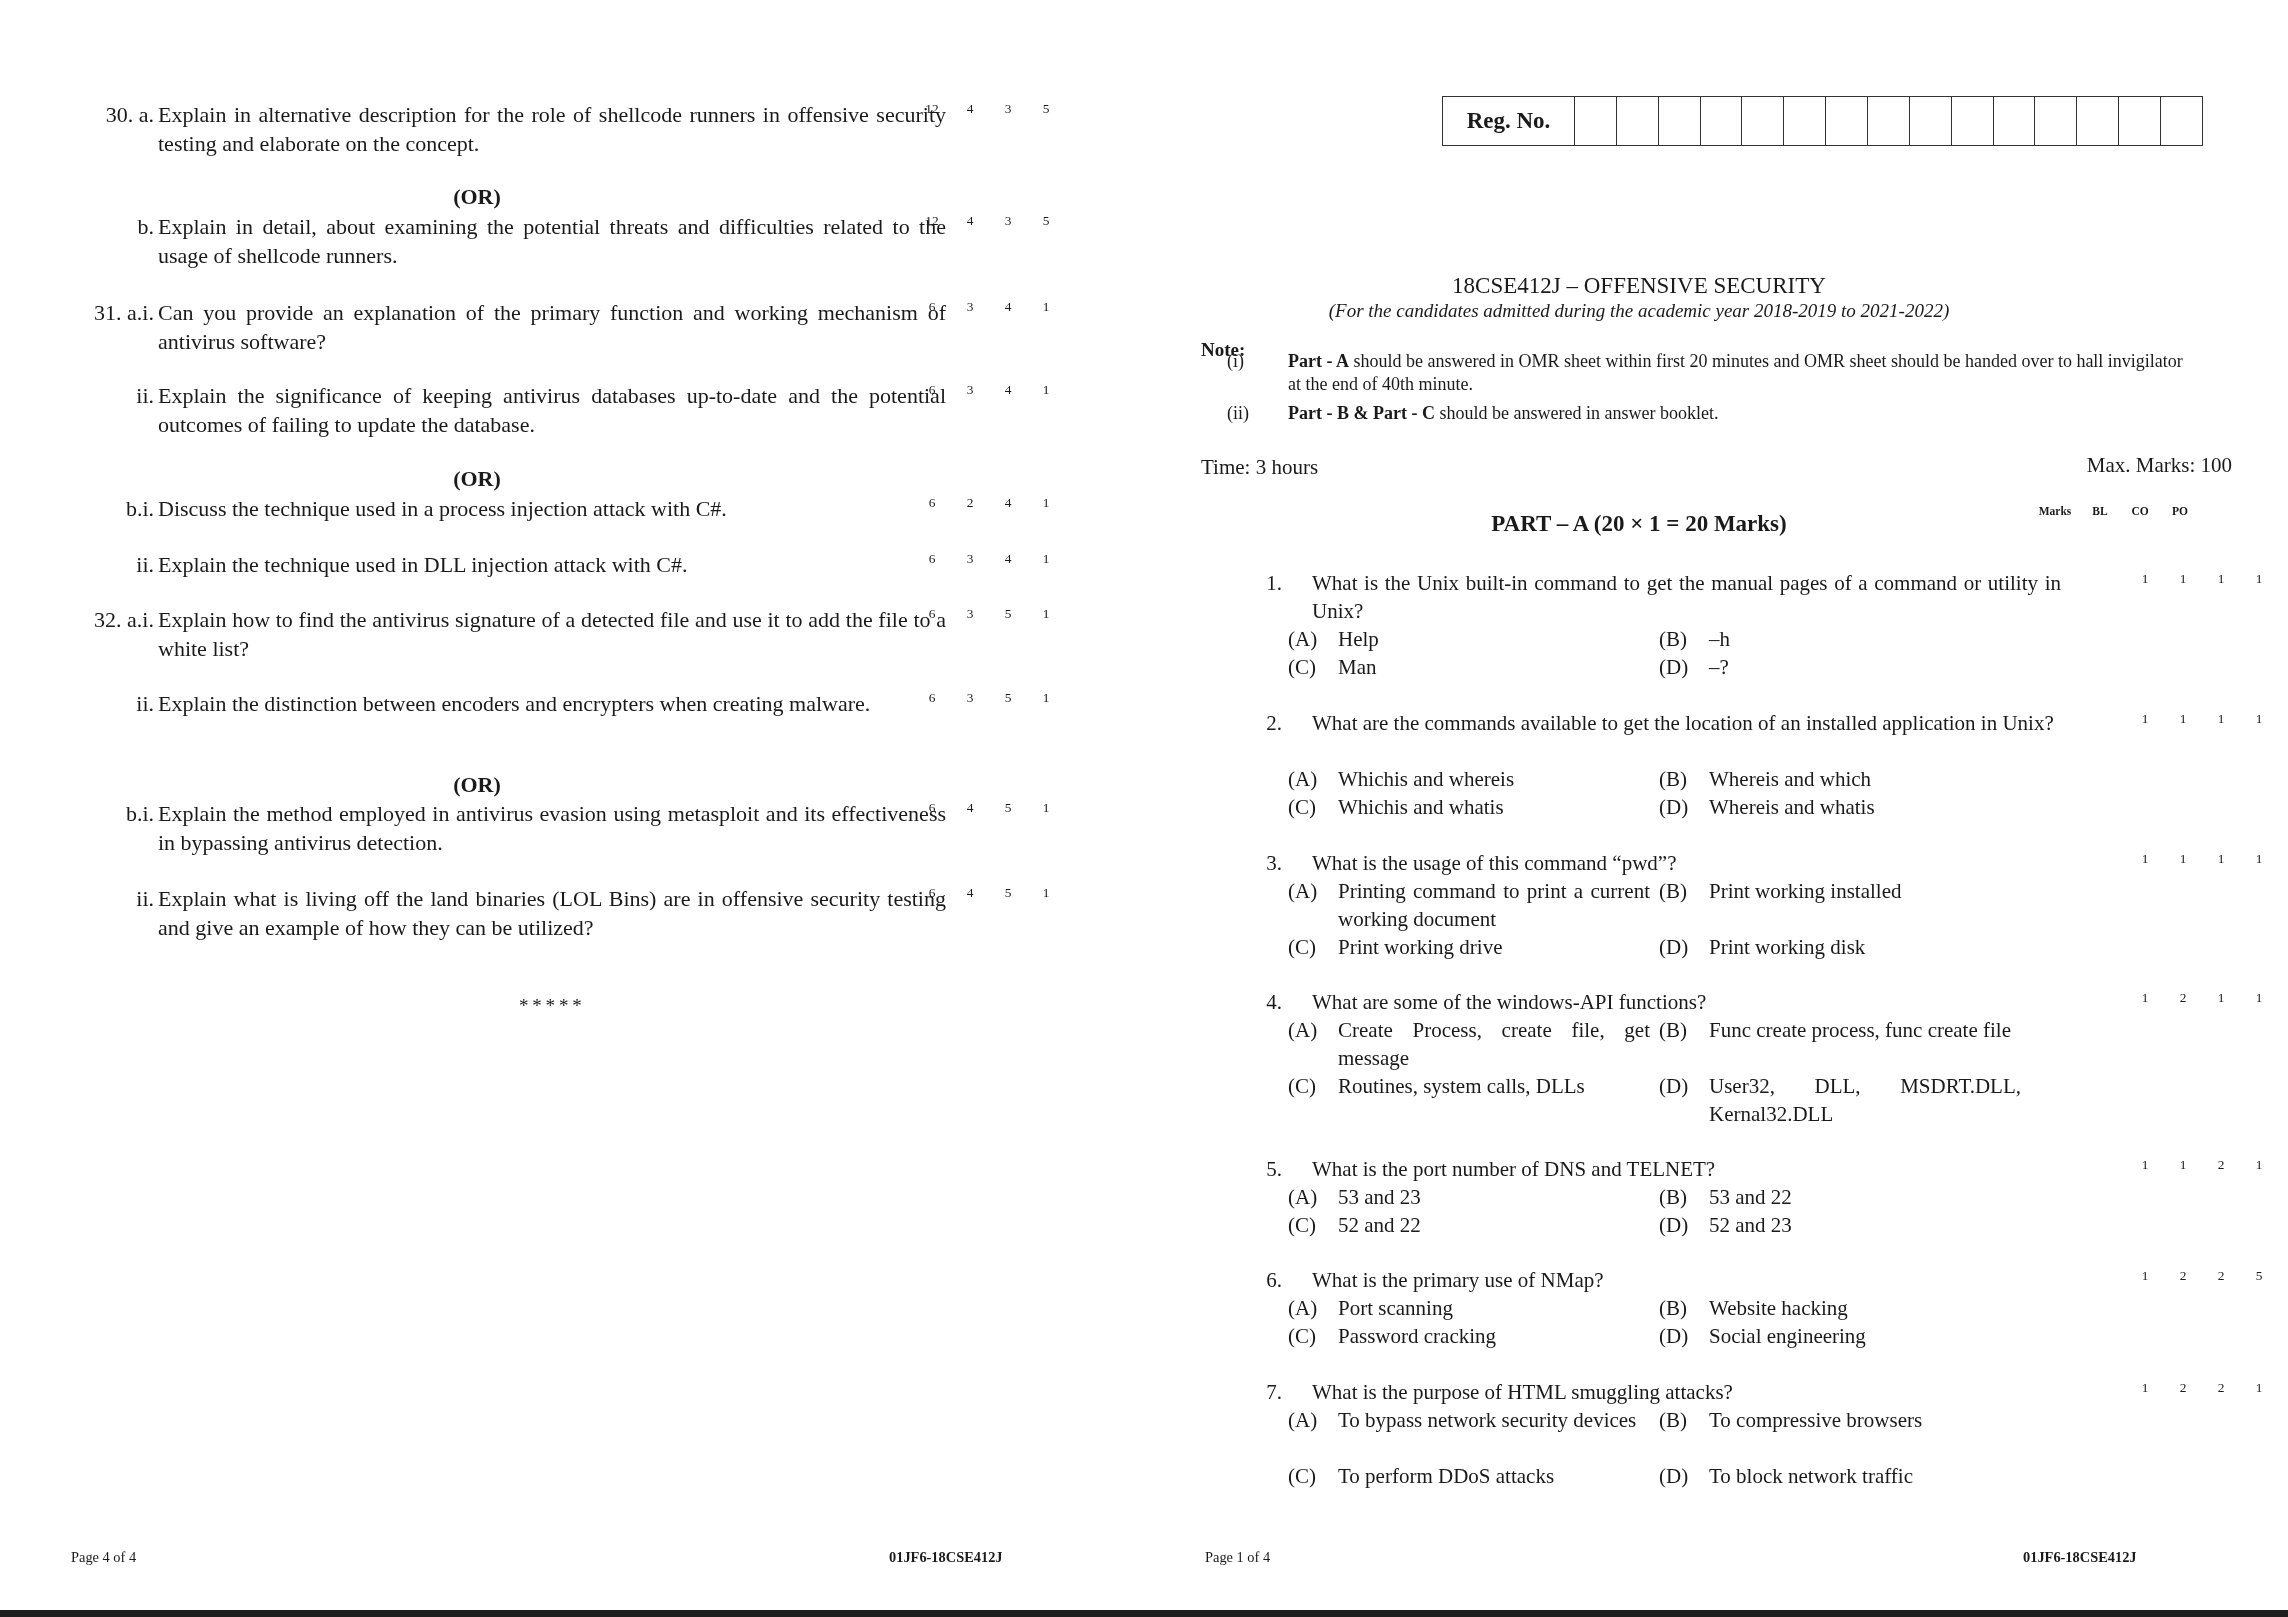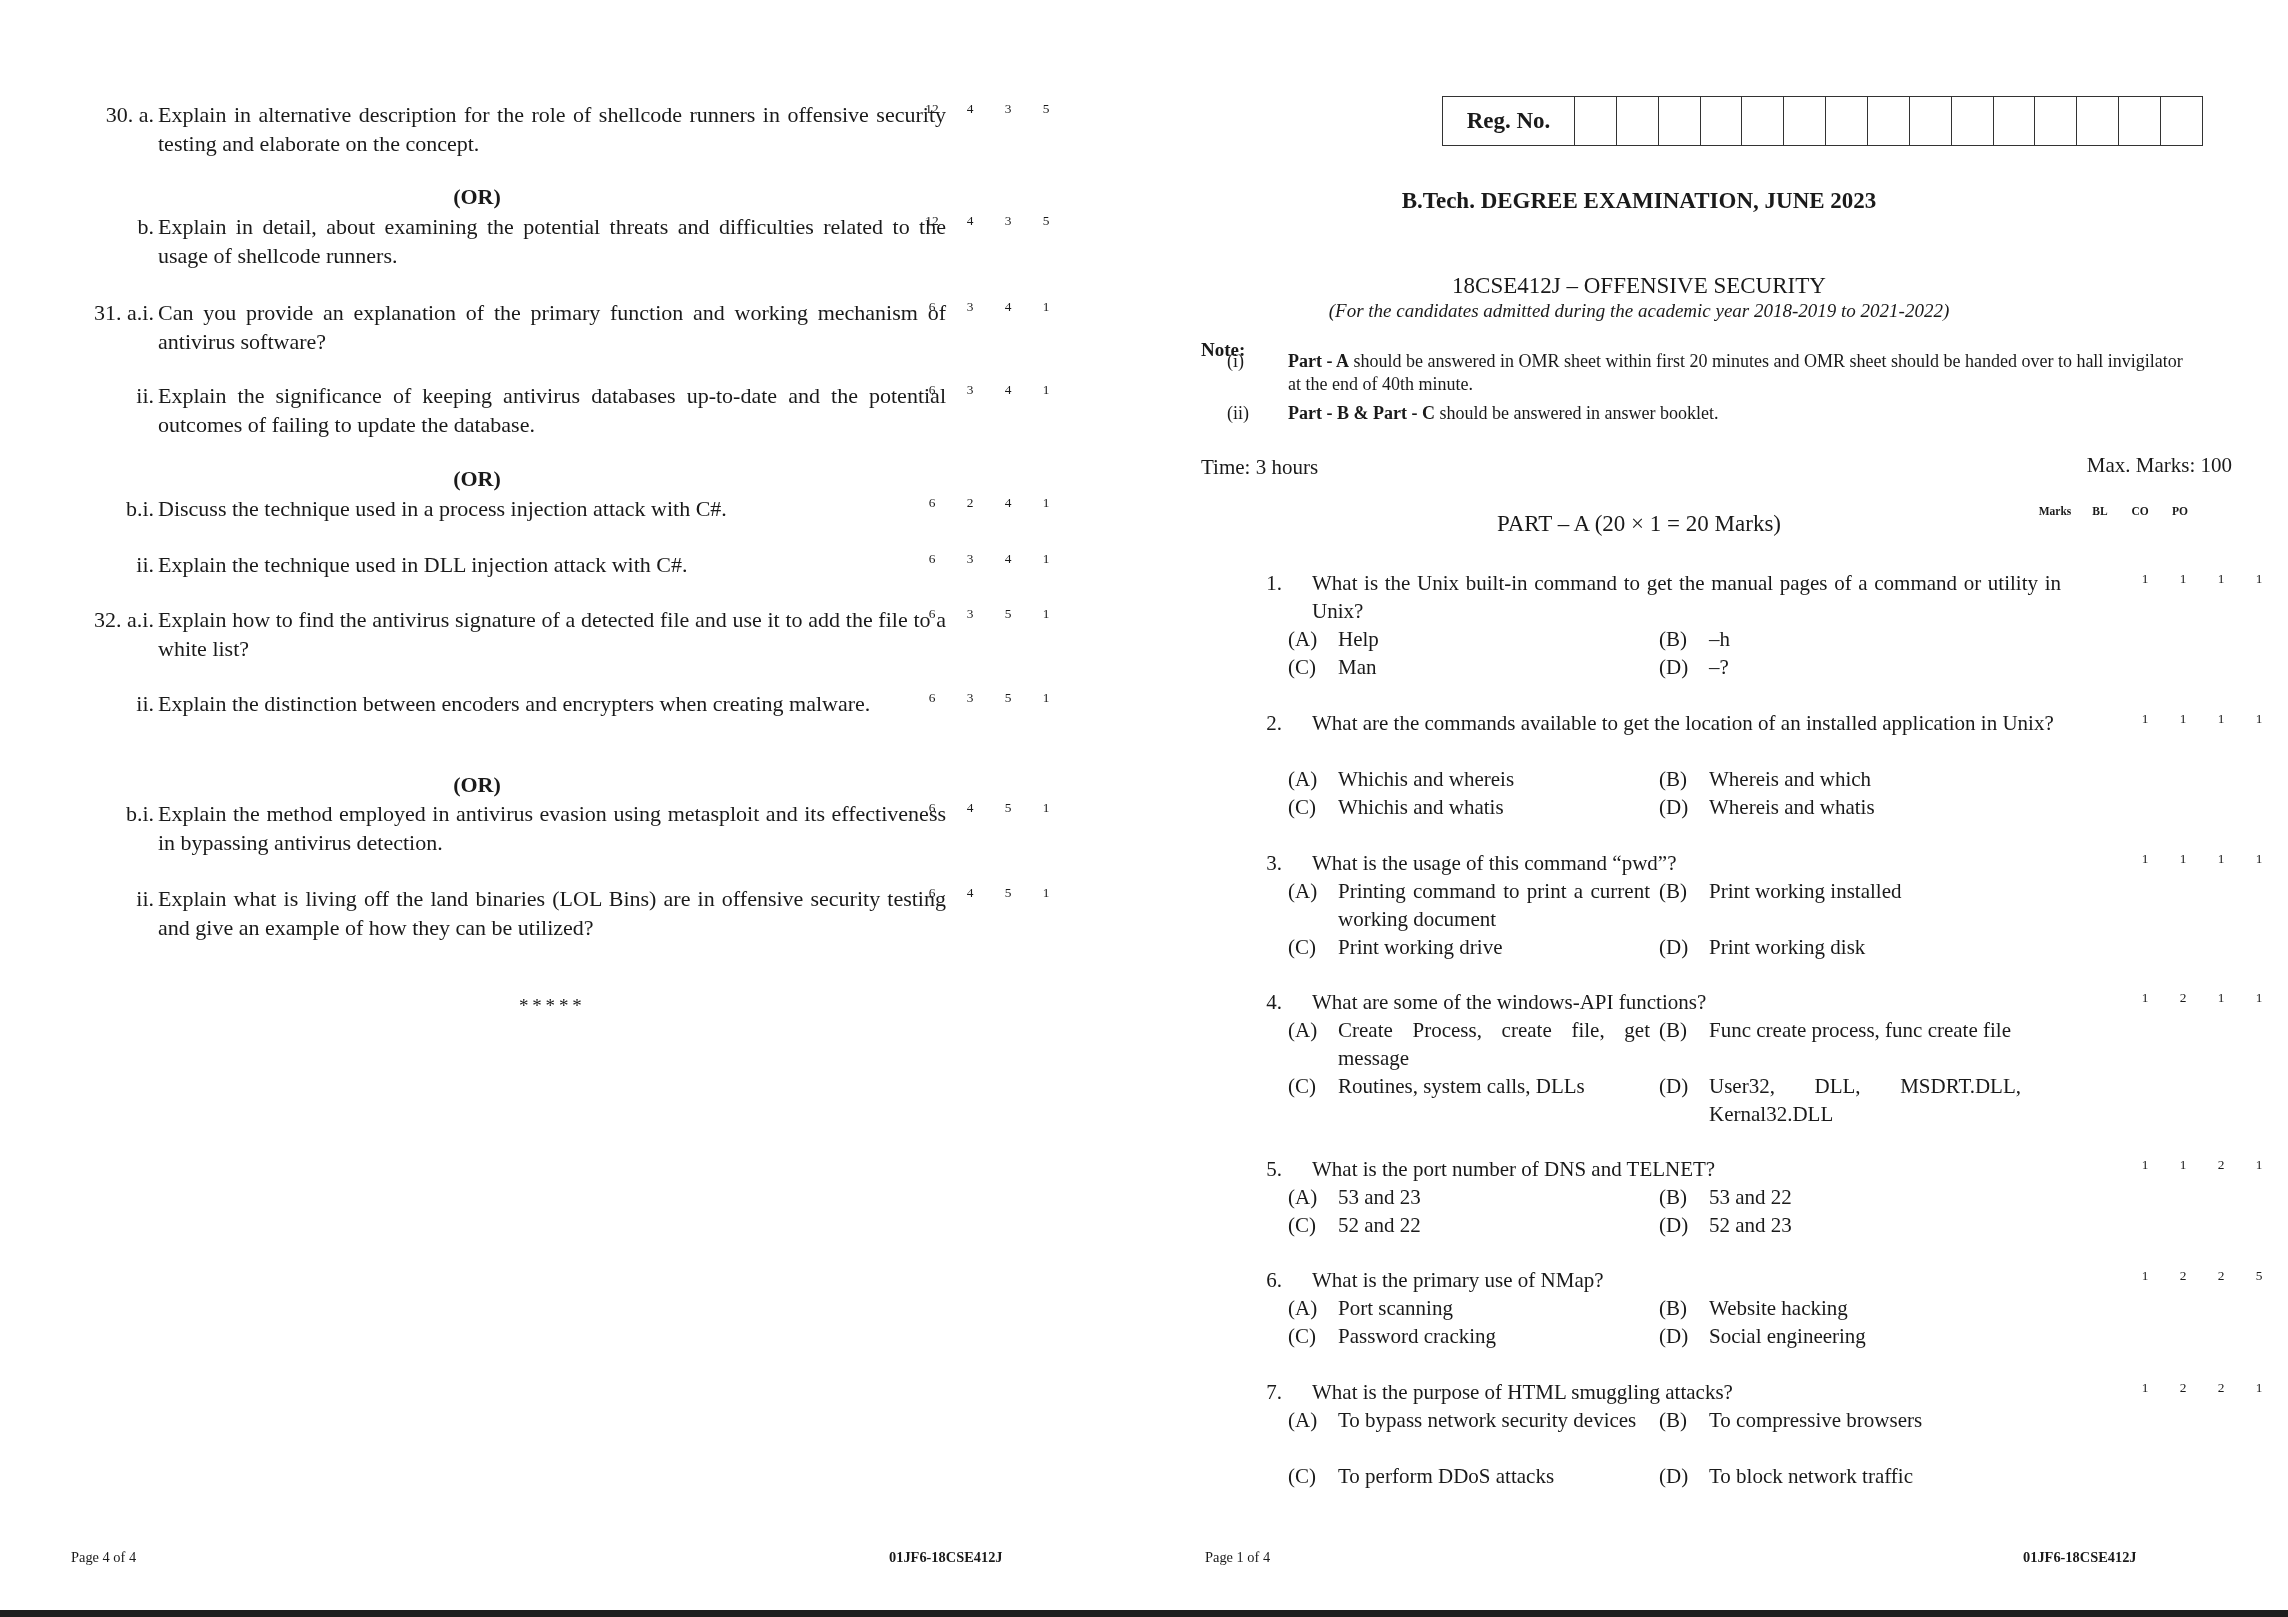--- a/index.html
+++ b/index.html
@@ -36,21 +36,21 @@
   .semester { top: 217px; font-size: 21px; }
   .course { top: 273px; font-size: 23px; }
   .eligibility { top: 300px; font-size: 19px; font-style: italic; }
   .note-label { position: absolute; left: 57px; top: 339px; font-weight: bold; font-size: 19px; }
   .note-item { position: absolute; left: 72px; width: 1038px; font-size: 18px; line-height: 23px; }
   .note-item .roman { position: absolute; left: 0; width: 38px; }
   .note-item .ntext { position: absolute; left: 96px; width: 941px; }
   .note-item b { font-weight: bold; }
   .time { position: absolute; left: 57px; top: 455px; font-size: 21px; }
   .maxmarks { position: absolute; right: 56px; top: 453px; font-size: 21px; }
-  .part-title { top: 511px; font-weight: normal; font-size: 23px; left: -77px; }
+  .part-title { top: 511px; font-weight: bold; font-size: 23px; left: -77px; }
   .answer-all { top: 540px; font-size: 21px; left: -77px; }
   .col-heads { position: absolute; left: 886px; top: 505px; width: 173px; display: flex; font-size: 11.5px; font-weight: bold; }
   .col-heads span { width: 40px; text-align: center; }
   .col-heads span:first-child { width: 50px; }
 
   .mcq { position: absolute; left: 113px; width: 970px; font-size: 21px; line-height: 28px; }
   .mcq .num { position: absolute; left: 0; width: 25px; text-align: right; }
   .mcq .stem { position: absolute; left: 31px; width: 749px; text-align: justify; margin-left: 24px; }
   .mcq .meta { position: absolute; left: 869px; top: -3.8px; display: flex; font-size: 13.4px; }
   .mcq .meta span { width: 38px; text-align: center; }
@@ -194,21 +194,20 @@
       <div class="cell"></div>
       <div class="cell"></div>
       <div class="cell"></div>
     <div class="cell"></div>
       <div class="cell"></div>
       <div class="cell"></div>
       <div class="cell"></div>
       <div class="cell"></div>
   </div>
 
-  <div class="center exam-title" style="left:-77px">B.Tech. DEGREE EXAMINATION, JUNE 2023</div>
   <div class="center course" style="left:-77px">18CSE412J – OFFENSIVE SECURITY</div>
   <div class="center eligibility" style="left:-77px">(For the candidates admitted during the academic year 2018-2019 to 2021-2022)</div>
 
   <div class="note-label">Note:</div>
   <div class="note-item" style="top:350px; left:83px">
     <span class="roman">(i)</span>
     <span class="ntext" style="left:61px; width:908px"><b>Part - A</b><span> should be answered in OMR sheet within first 20 minutes and OMR sheet should be handed over to hall invigilator at the end of 40th minute.</span></span>
   </div>
   <div class="note-item" style="top:402px; left:83px">
     <span class="roman">(ii)</span>

